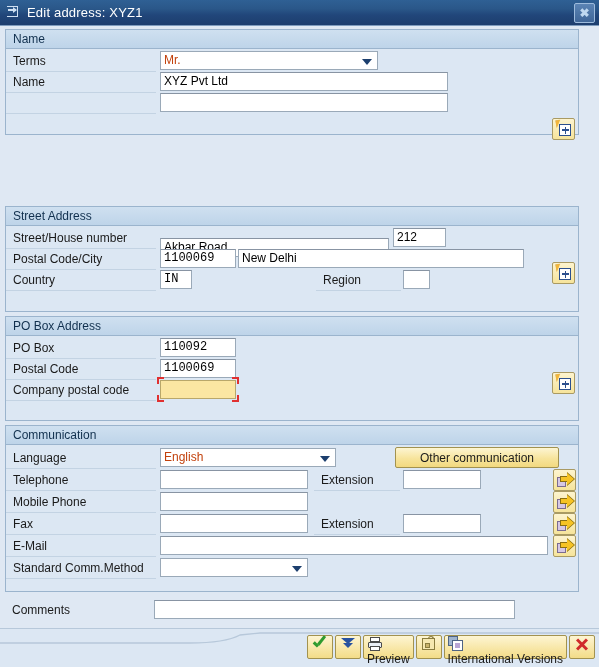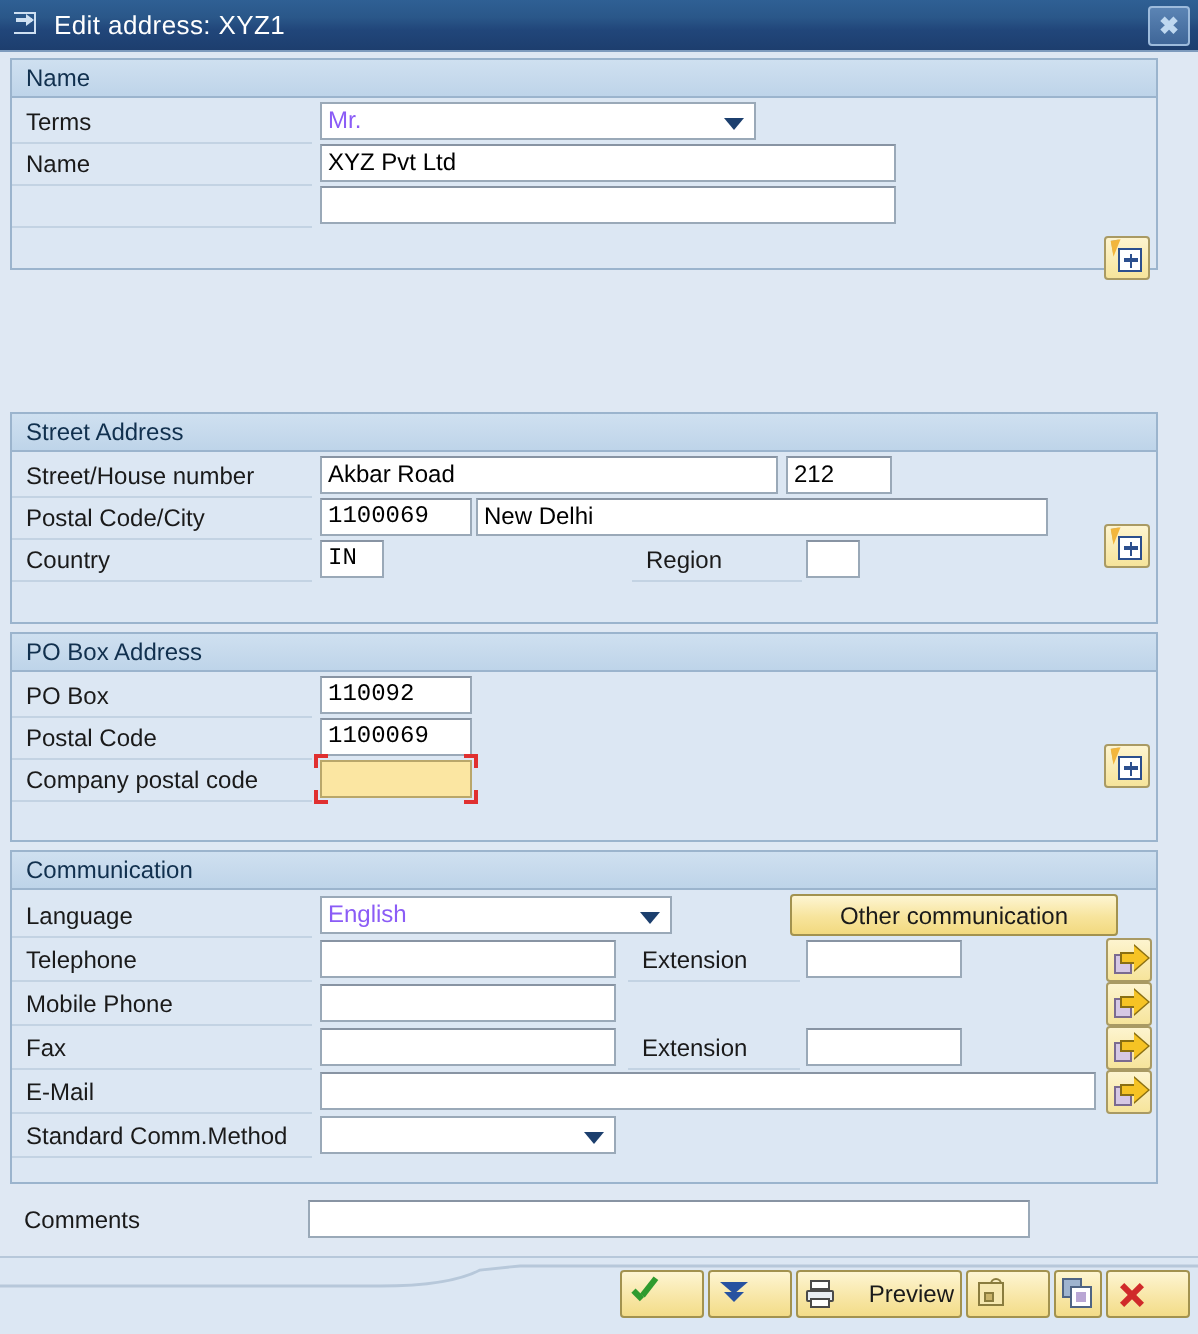--- a/index.html
+++ b/index.html
@@ -95,21 +95,21 @@
   }
   .focus-wrap .c-tl { left: -3px; top: -3px; border-width: 2px 0 0 2px; }
   .focus-wrap .c-tr { right: -3px; top: -3px; border-width: 2px 2px 0 0; }
   .focus-wrap .c-bl { left: -3px; bottom: -3px; border-width: 0 0 2px 2px; }
   .focus-wrap .c-br { right: -3px; bottom: -3px; border-width: 0 2px 2px 0; }
 
   
   .ddl {
     position: absolute; height: 19px; box-sizing: border-box;
     background: #ffffff; border: 1px solid #9aa9b8;
-    font-size: 12px; color: #8b5cf6; line-height: 17px; padding: 0 3px;
+    font-size: 12px; color: #c2410c; line-height: 17px; padding: 0 3px;
   }
   .ddl .arw {
     position: absolute; right: 5px; top: 7px;
     width: 0; height: 0;
     border-left: 5px solid transparent; border-right: 5px solid transparent;
     border-top: 6px solid #1c3f6e;
   }
 
   
   .iconbtn {
@@ -173,22 +173,22 @@
   }
   .bottombar .swoosh {
     position: absolute; left: 0; top: 3px; width: 599px; height: 14px;
     overflow: hidden;
   }
   .btnbar { position: absolute; right: 4px; top: 6px; height: 24px; display: flex; gap: 2px; }
   .tbtn {
     height: 24px; box-sizing: border-box;
     background: linear-gradient(180deg, #fdf5d2 0%, #f8e7a8 55%, #f3dc88 100%);
     border: 1px solid #a2924f; border-radius: 2px;
-    display: flex; align-items: center; padding: 0 3px; gap: 16px;
-    font-size: 12px; color: #1a1a1a; white-space: nowrap;
+    display: flex; padding: 0 3px; gap: 16px;
+    font-size: 12px; color: #1a1a1a; white-space: nowrap; flex-direction: column;
   }
   .tbtn.plain { padding: 0 4px; }
 
   .g-check { width: 16px; height: 16px; position: relative; }
   .g-check:before {
     content: ""; position: absolute; left: 1px; top: 7px;
     width: 6px; height: 2.6px; background: #2f9b2f; transform: rotate(45deg);
   }
   .g-check:after {
     content: ""; position: absolute; left: 4px; top: 3px;
@@ -263,21 +263,21 @@
         </div>
       </div>
     </div>
   </div>
 
 
   <div class="panel" style="top:206px; height:106px;">
     <div class="panel-header">Street Address</div>
     <div class="panel-body">
       <div class="lbl" style="left:0; top:2px; width:150px;">Street/House number</div>
-      <div class="fld" style="left:154px; top:2px; width:229px;">Akbar Road</div>
+      <div class="fld" style="left:154px; top:12px; width:229px;">Akbar Road</div>
       <div class="fld" style="left:387px; top:2px; width:53px;">212</div>
 
       <div class="lbl" style="left:0; top:23px; width:150px;">Postal Code/City</div>
       <div class="fld mono" style="left:154px; top:23px; width:76px;">1100069</div>
       <div class="fld" style="left:232px; top:23px; width:286px;">New Delhi</div>
 
       <div class="lbl" style="left:0; top:44px; width:150px;">Country</div>
       <div class="fld mono" style="left:154px; top:44px; width:32px;">IN</div>
       <div class="lbl" style="left:310px; top:44px; width:85px;">Region</div>
       <div class="fld" style="left:397px; top:44px; width:27px;"></div>
@@ -429,20 +429,21 @@
             <span class="bdy"></span>
             <span class="kn"></span>
           </span>
         <span></span>
       </div>
       <div class="tbtn">
         <span class="g-intl">
             <span class="b"></span>
             <span class="f"></span>
           </span>
+        <span>International Versions</span>
       </div>
       <div class="tbtn plain">
         <span class="g-xred"></span>
         <span></span>
       </div>
     </div>
   </div>
 
 </div>
 

